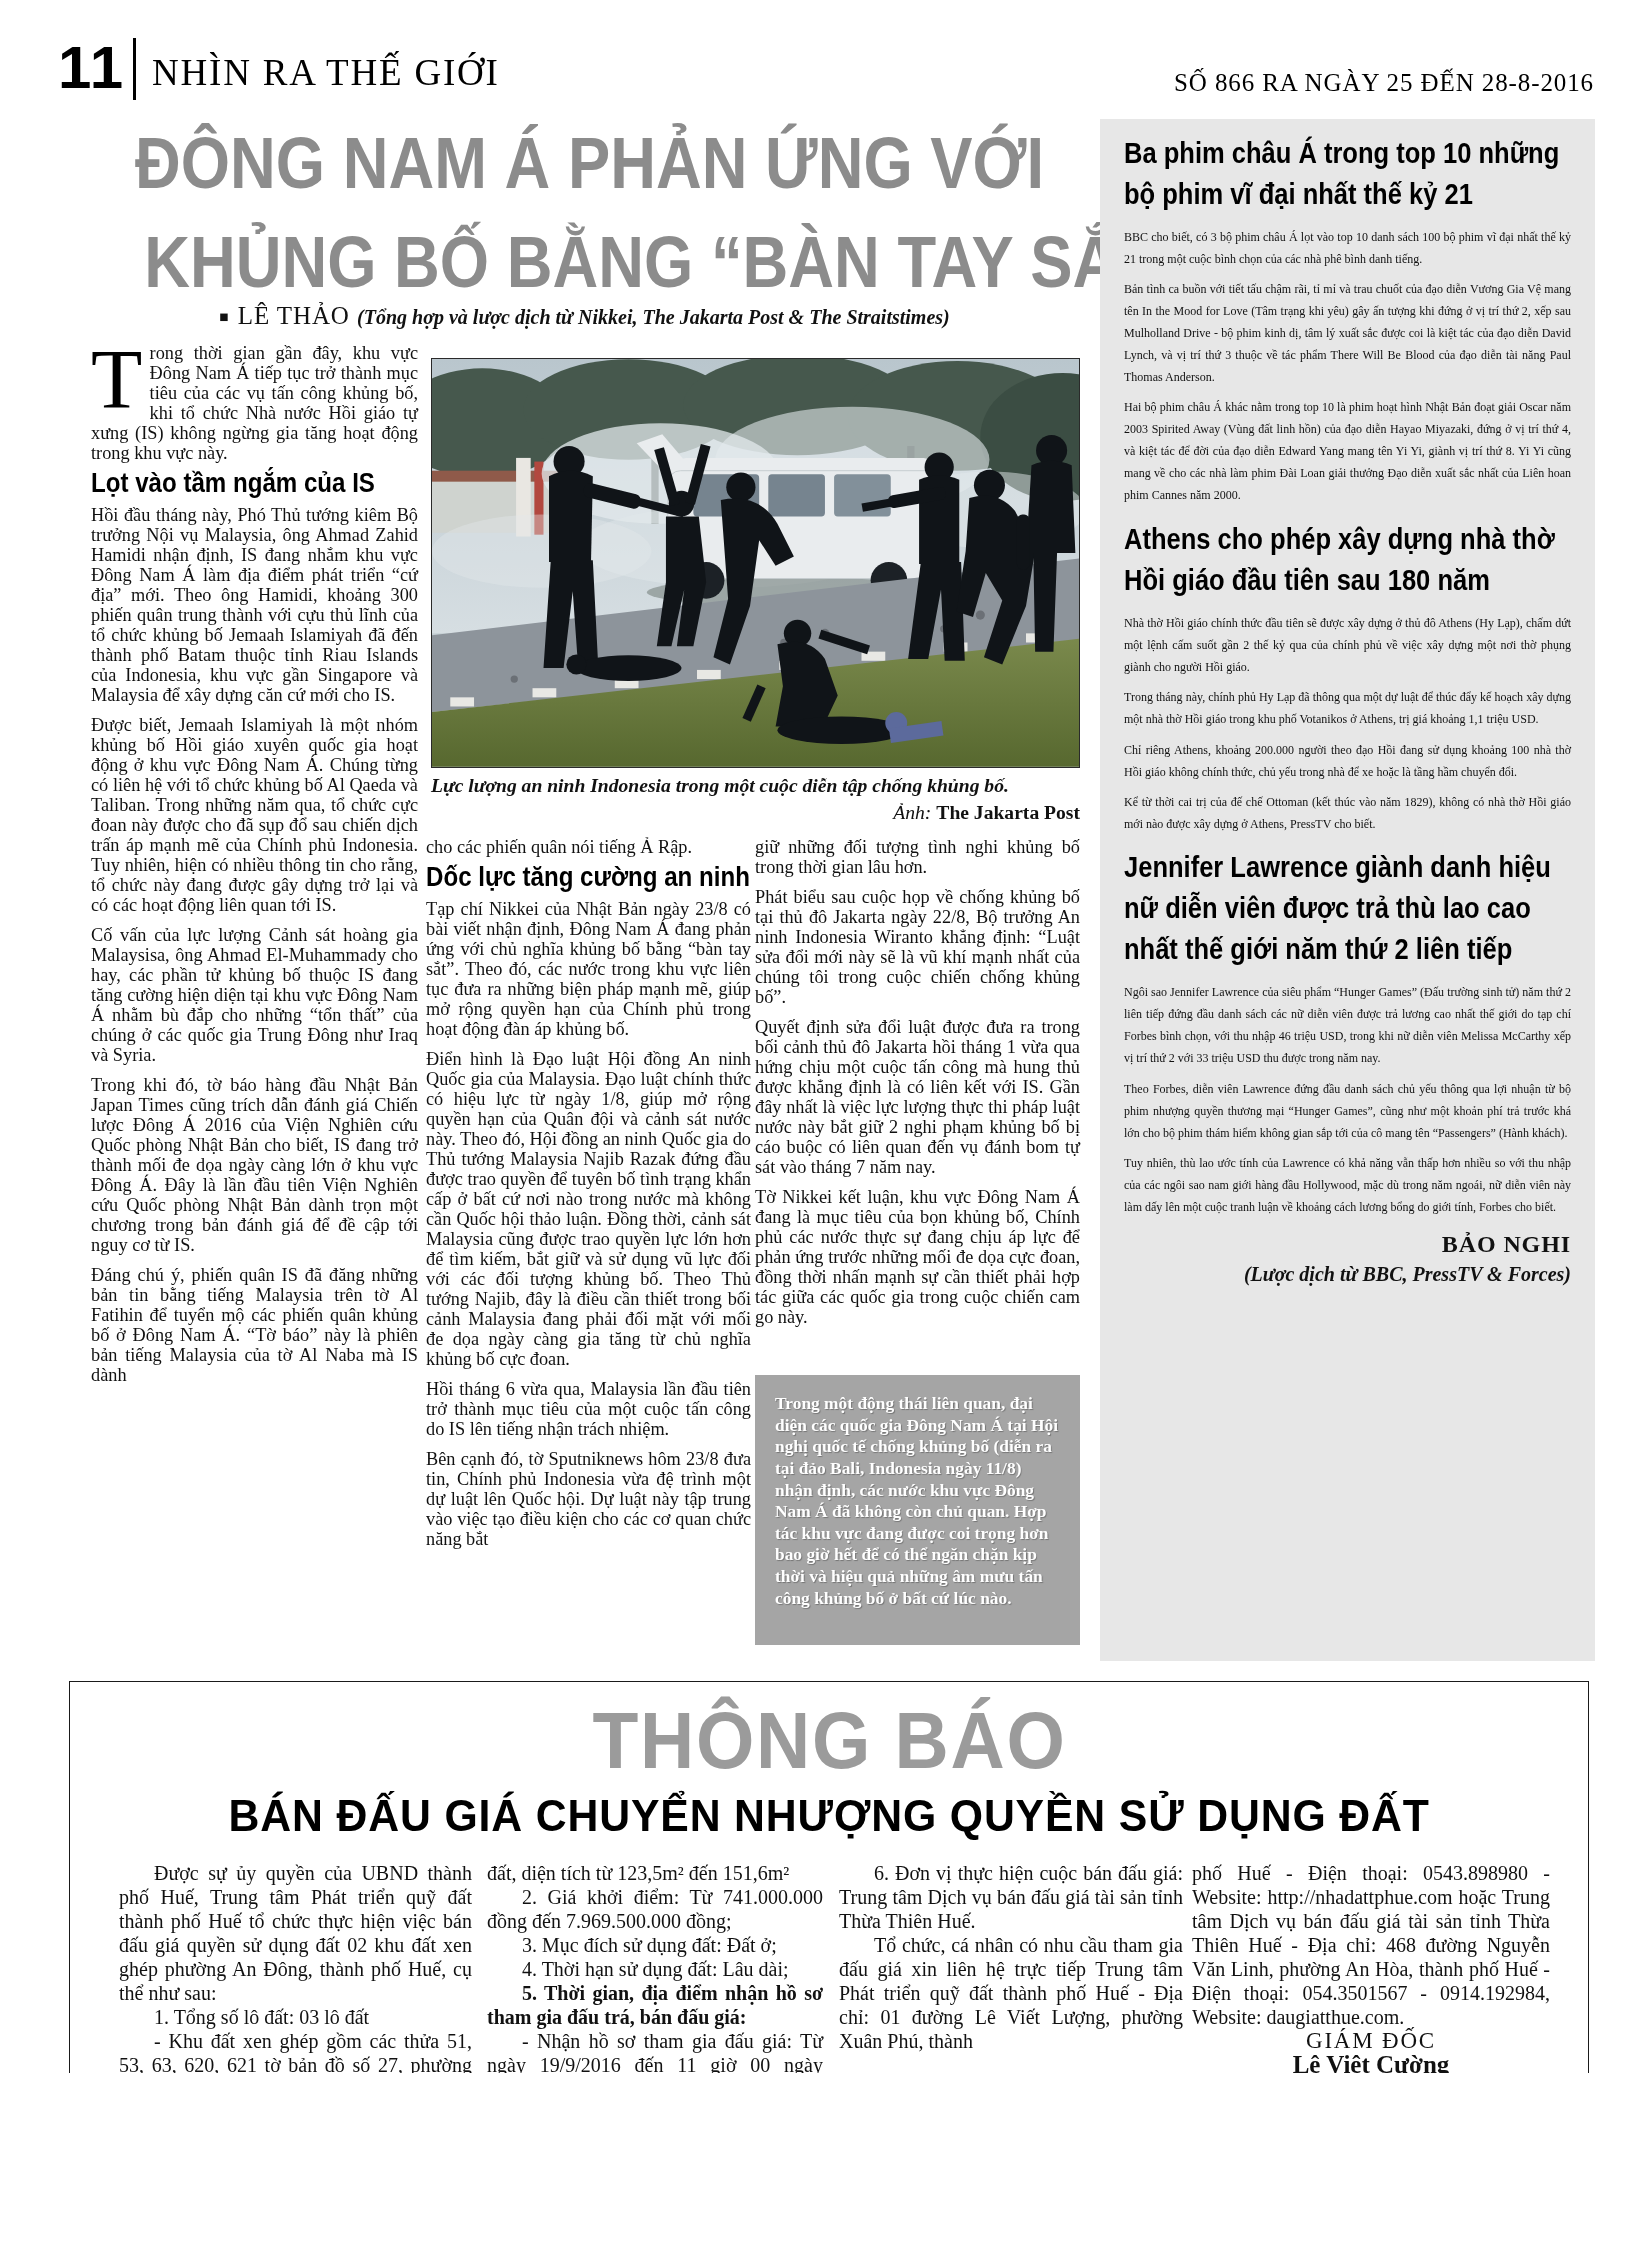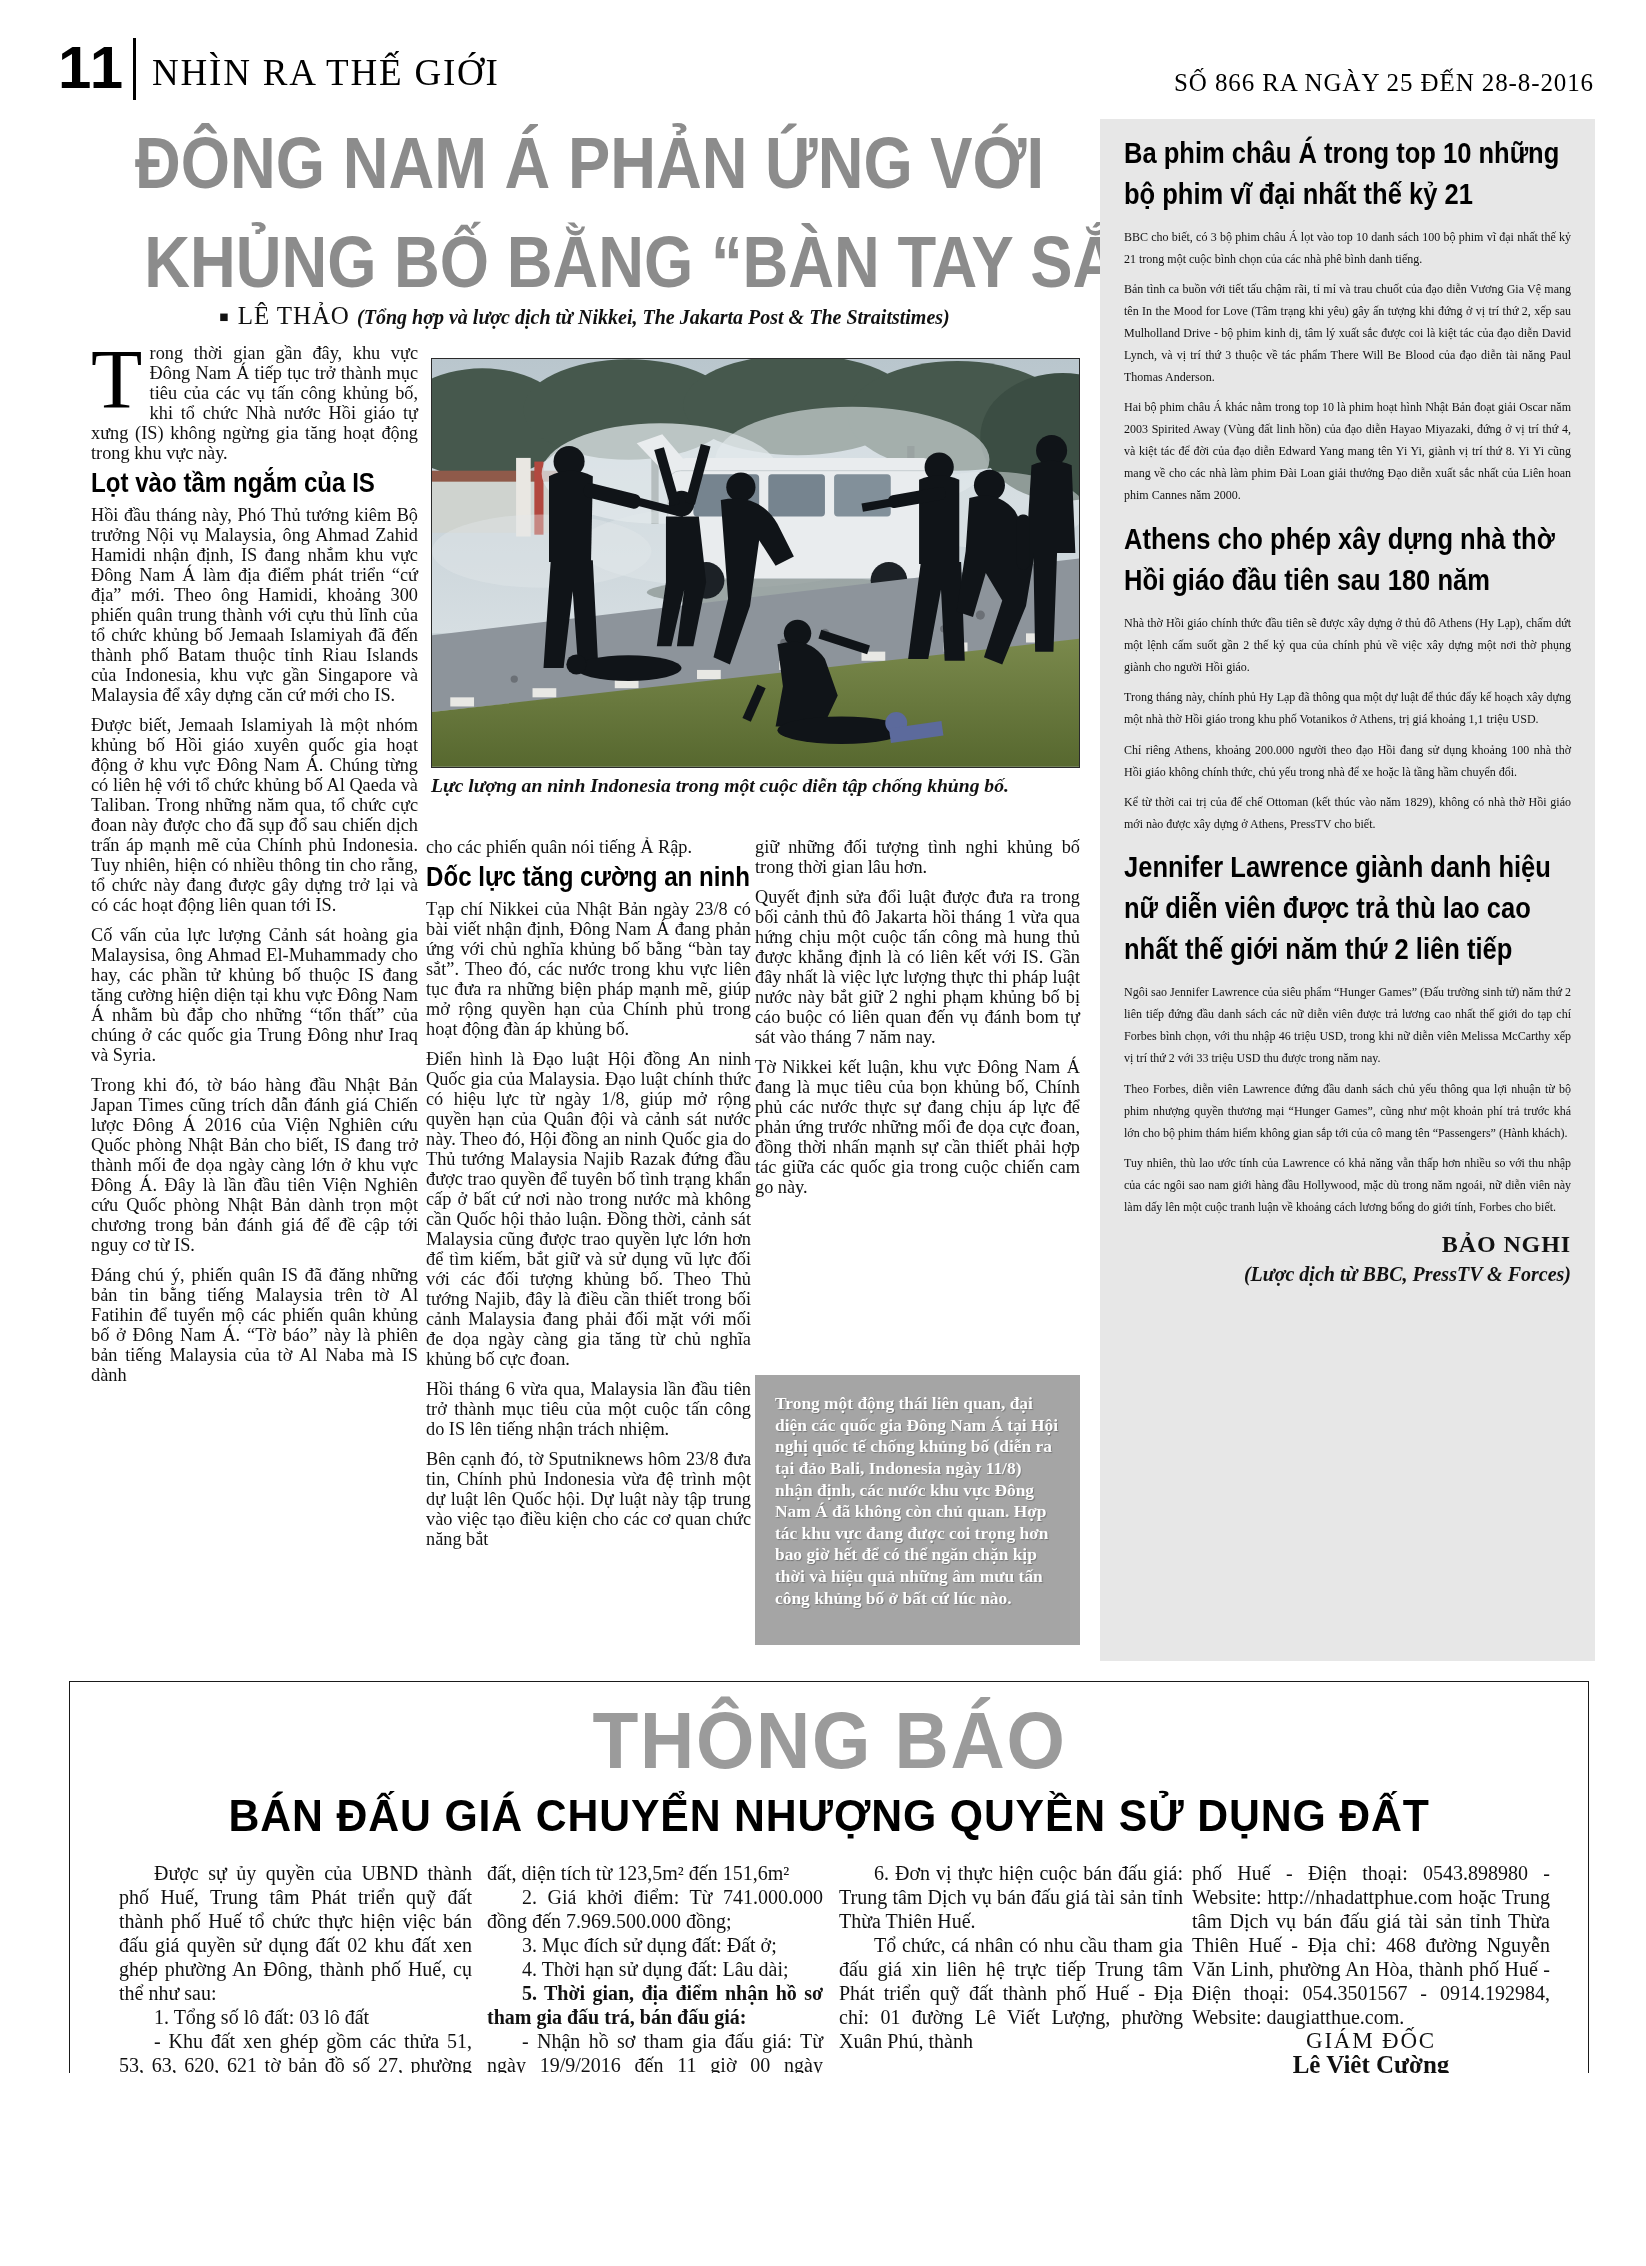--- a/index.html
+++ b/index.html
@@ -228,20 +228,24 @@
           <circle cx="678" cy="100" r="17"></circle>
           <path d="M656,116 q22,-10 44,0 l4,96 h-20 l-4,108 h-20 l-2,-108 h-8 z"></path>
           <rect x="640" y="170" width="14" height="60" rx="6"></rect>
         </g>
       </g>
     </svg>
   </div>
 
   <div class="caption">
     <div class="cap-main">Lực lượng an ninh Indonesia trong một cuộc diễn tập chống khủng bố.</div>
+    <div class="cap-credit-row">
+      <span class="cap-credit-label">Ảnh:</span>
+      <span class="cap-credit">The Jakarta Post</span>
+    </div>
   </div>
 
   <div class="col col1">
     <p><span class="dropcap">T</span><span>rong thời gian gần đây, khu vực Đông Nam Á tiếp tục trở thành mục tiêu của các vụ tấn công khủng bố, khi tổ chức Nhà nước Hồi giáo tự xưng (IS) không ngừng gia tăng hoạt động trong khu vực này.</span></p>
     <div class="subhead"><span class="cx cx-l">Lọt vào tầm ngắm của IS</span></div>
     <div>
         <p>Hồi đầu tháng này, Phó Thủ tướng kiêm Bộ trưởng Nội vụ Malaysia, ông Ahmad Zahid Hamidi nhận định, IS đang nhắm khu vực Đông Nam Á làm địa điểm phát triển “cứ địa” mới. Theo ông Hamidi, khoảng 300 phiến quân trung thành với cựu thủ lĩnh của tổ chức khủng bố Jemaah Islamiyah đã đến thành phố Batam thuộc tỉnh Riau Islands của Indonesia, khu vực gần Singapore và Malaysia để xây dựng căn cứ mới cho IS.</p>
         <p>Được biết, Jemaah Islamiyah là một nhóm khủng bố Hồi giáo xuyên quốc gia hoạt động ở khu vực Đông Nam Á. Chúng từng có liên hệ với tổ chức khủng bố Al Qaeda và Taliban. Trong những năm qua, tổ chức cực đoan này được cho đã sụp đổ sau chiến dịch trấn áp mạnh mẽ của Chính phủ Indonesia. Tuy nhiên, hiện có nhiều thông tin cho rằng, tổ chức này đang được gây dựng trở lại và có các hoạt động liên quan tới IS.</p>
         <p>Cố vấn của lực lượng Cảnh sát hoàng gia Malaysisa, ông Ahmad El-Muhammady cho hay, các phần tử khủng bố thuộc IS đang tăng cường hiện diện tại khu vực Đông Nam Á nhằm bù đắp cho những “tổn thất” của chúng ở các quốc gia Trung Đông như Iraq và Syria.</p>
         <p>Trong khi đó, tờ báo hàng đầu Nhật Bản Japan Times cũng trích dẫn đánh giá Chiến lược Đông Á 2016 của Viện Nghiên cứu Quốc phòng Nhật Bản cho biết, IS đang trở thành mối đe dọa ngày càng lớn ở khu vực Đông Á. Đây là lần đầu tiên Viện Nghiên cứu Quốc phòng Nhật Bản dành trọn một chương trong bản đánh giá để đề cập tới nguy cơ từ IS.</p>
@@ -256,20 +260,21 @@
         <p>Tạp chí Nikkei của Nhật Bản ngày 23/8 có bài viết nhận định, Đông Nam Á đang phản ứng với chủ nghĩa khủng bố bằng “bàn tay sắt”. Theo đó, các nước trong khu vực liên tục đưa ra những biện pháp mạnh mẽ, giúp mở rộng quyền hạn của Chính phủ trong hoạt động đàn áp khủng bố.</p>
         <p>Điển hình là Đạo luật Hội đồng An ninh Quốc gia của Malaysia. Đạo luật chính thức có hiệu lực từ ngày 1/8, giúp mở rộng quyền hạn của Quân đội và cảnh sát nước này. Theo đó, Hội đồng an ninh Quốc gia do Thủ tướng Malaysia Najib Razak đứng đầu được trao quyền để tuyên bố tình trạng khẩn cấp ở bất cứ nơi nào trong nước mà không cần Quốc hội thảo luận. Đồng thời, cảnh sát Malaysia cũng được trao quyền lực lớn hơn để tìm kiếm, bắt giữ và sử dụng vũ lực đối với các đối tượng khủng bố. Theo Thủ tướng Najib, đây là điều cần thiết trong bối cảnh Malaysia đang phải đối mặt với mối đe dọa ngày càng gia tăng từ chủ nghĩa khủng bố cực đoan.</p>
         <p>Hồi tháng 6 vừa qua, Malaysia lần đầu tiên trở thành mục tiêu của một cuộc tấn công do IS lên tiếng nhận trách nhiệm.</p>
         <p>Bên cạnh đó, tờ Sputniknews hôm 23/8 đưa tin, Chính phủ Indonesia vừa đệ trình một dự luật lên Quốc hội. Dự luật này tập trung vào việc tạo điều kiện cho các cơ quan chức năng bắt</p>
       </div>
   </div>
 
   <div class="col col3">
     <div>
         <p>giữ những đối tượng tình nghi khủng bố trong thời gian lâu hơn.</p>
+        <p>Phát biểu sau cuộc họp về chống khủng bố tại thủ đô Jakarta ngày 22/8, Bộ trưởng An ninh Indonesia Wiranto khẳng định: “Luật sửa đổi mới này sẽ là vũ khí mạnh nhất của chúng tôi trong cuộc chiến chống khủng bố”.</p>
         <p>Quyết định sửa đổi luật được đưa ra trong bối cảnh thủ đô Jakarta hồi tháng 1 vừa qua hứng chịu một cuộc tấn công mà hung thủ được khẳng định là có liên kết với IS. Gần đây nhất là việc lực lượng thực thi pháp luật nước này bắt giữ 2 nghi phạm khủng bố bị cáo buộc có liên quan đến vụ đánh bom tự sát vào tháng 7 năm nay.</p>
         <p>Tờ Nikkei kết luận, khu vực Đông Nam Á đang là mục tiêu của bọn khủng bố, Chính phủ các nước thực sự đang chịu áp lực để phản ứng trước những mối đe dọa cực đoan, đồng thời nhấn mạnh sự cần thiết phải hợp tác giữa các quốc gia trong cuộc chiến cam go này.</p>
       </div>
   </div>
 
   <div class="quote-box">Trong một động thái liên quan, đại diện các quốc gia Đông Nam Á tại Hội nghị quốc tế chống khủng bố (diễn ra tại đảo Bali, Indonesia ngày 11/8) nhận định, các nước khu vực Đông Nam Á đã không còn chủ quan. Hợp tác khu vực đang được coi trọng hơn bao giờ hết để có thể ngăn chặn kịp thời và hiệu quả những âm mưu tấn công khủng bố ở bất cứ lúc nào.</div>
 
   <div class="sidebar">
     <div class="story-title">
       <span class="cx cx-l">Ba phim châu Á trong top 10 những</span><br>

